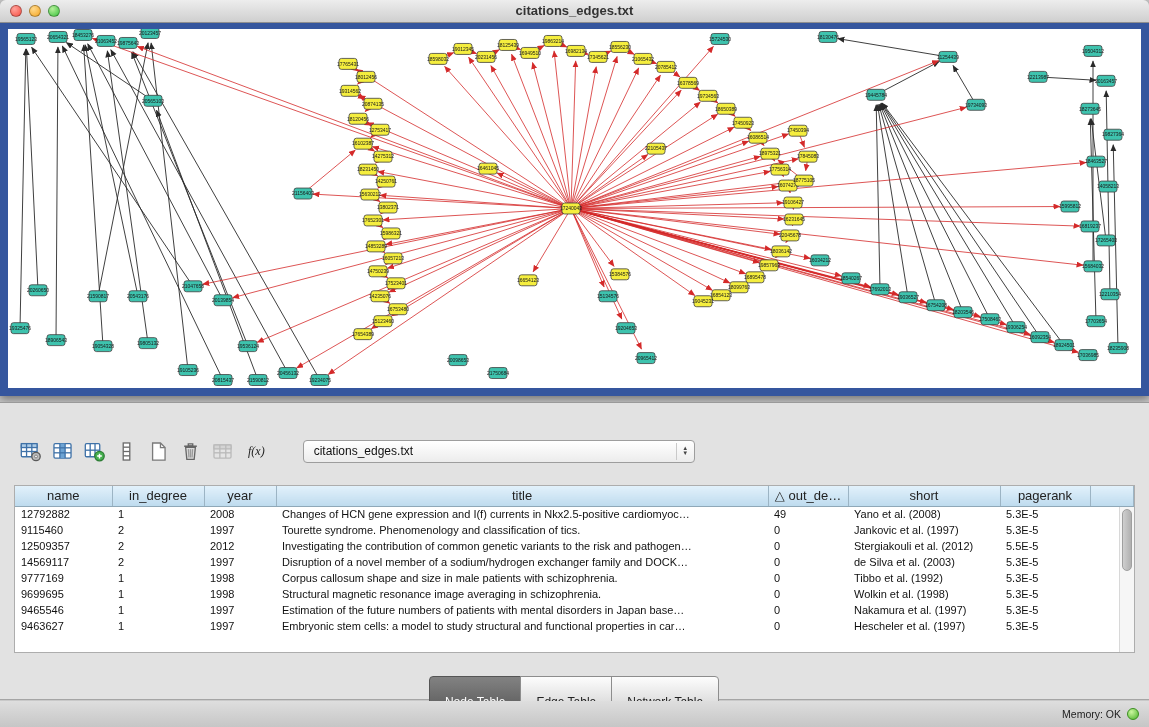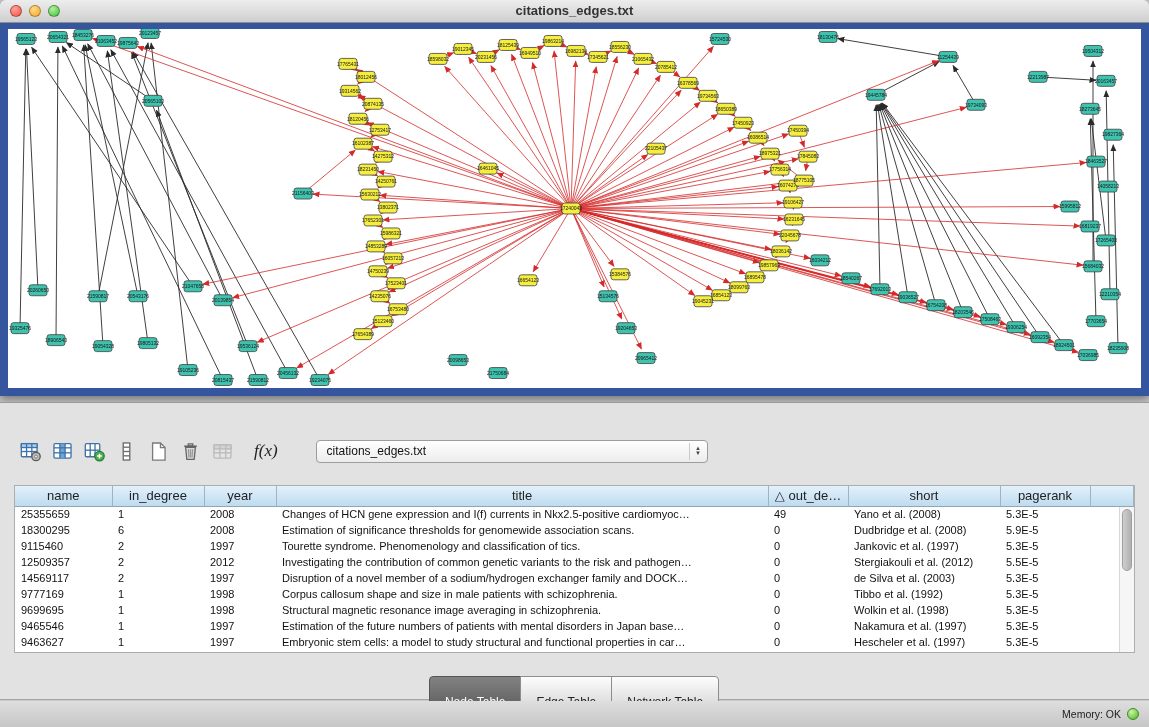--- a/index.html
+++ b/index.html
@@ -26,22 +26,22 @@
                 border-top:1px solid #9a9a9a; border-bottom:1px solid #a5a5a5; }
   .panelheader { height:21px; background:linear-gradient(#f1f1f1,#d5d5d5); border-bottom:1px solid #a8a8a8;
                  font-size:11px; line-height:20px; padding:0 10px; color:#222; position:relative; }
   .ph-icons { position:absolute; right:8px; top:2px; display:flex; gap:8px; }
   .ph-icons span { width:17px; height:17px; display:inline-flex; align-items:center; justify-content:center; cursor:default; }
   .ph-icons svg { width:13px; height:13px; }
 
   .toolbar { position:absolute; top:34px; left:18px; height:28px; display:flex; align-items:center; gap:8px; }
   .tool { width:24px; height:24px; display:inline-flex; align-items:center; justify-content:center; }
   .tool svg { width:21px; height:21px; }
-  .fx { font-family:"Liberation Serif", serif; font-style:italic; font-size:17px; color:#222;
-        padding:0 6px; margin-left:6px; cursor:default; }
+  .fx { font-family:"Liberation Serif", serif; font-style:italic; font-size:12px; color:#222;
+        padding:0 6px; margin-left:0; cursor:default; }
   .dropdown { margin-left:24px; width:392px; height:23px; background:linear-gradient(#ffffff,#ececec);
               border:1px solid #9d9d9d; border-radius:4px; display:flex; align-items:center;
               justify-content:space-between; padding:0 3px 0 10px; font-size:12px; color:#111; }
   .stepper { width:15px; height:17px; display:flex; flex-direction:column; align-items:center;
              justify-content:center; font-size:6px; line-height:5px; color:#444;
              border-left:1px solid #c9c9c9; padding-left:3px; }
 
   .tablewrap { position:absolute; top:82px; left:14px; right:14px; bottom:46px; background:#ffffff;
                border:1px solid #adadad; overflow:hidden; }
   table { border-collapse:collapse; width:100%; table-layout:fixed; }
@@ -822,37 +822,27 @@
               <th>year</th>
               <th>title</th>
               <th>△ out_de…</th>
               <th>short</th>
               <th>pagerank</th>
               <th></th>
             </tr>
           </thead>
         <tbody id="tbody">
             <tr>
-              <td>25355659</td>
+              <td>12792882</td>
               <td>1</td>
               <td>2008</td>
               <td>Changes of HCN gene expression and I(f) currents in Nkx2.5-positive cardiomyoc…</td>
               <td>49</td>
               <td class="center">Yano et al. (2008)</td>
               <td>5.3E-5</td>
-              <td></td>
-            </tr>
-            <tr>
-              <td>18300295</td>
-              <td>6</td>
-              <td>2008</td>
-              <td>Estimation of significance thresholds for genomewide association scans.</td>
-              <td>0</td>
-              <td class="center">Dudbridge et al. (2008)</td>
-              <td>5.9E-5</td>
               <td></td>
             </tr>
             <tr>
               <td>9115460</td>
               <td>2</td>
               <td>1997</td>
               <td>Tourette syndrome. Phenomenology and classification of tics.</td>
               <td>0</td>
               <td class="center">Jankovic et al. (1997)</td>
               <td>5.3E-5</td>

